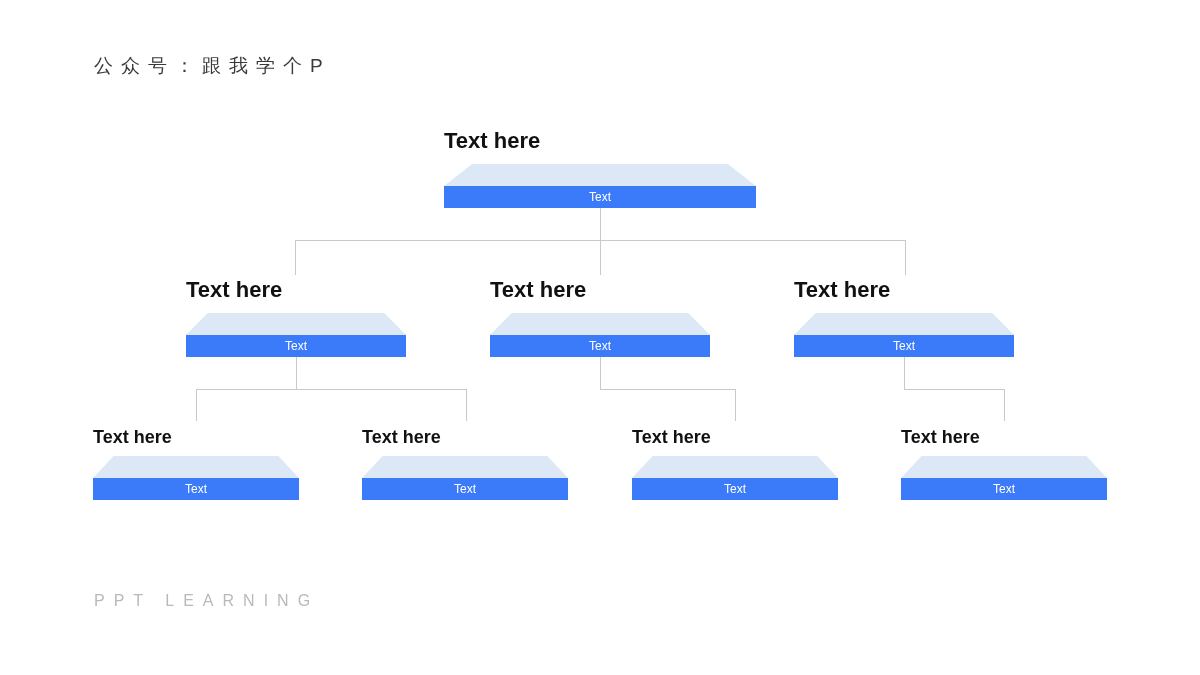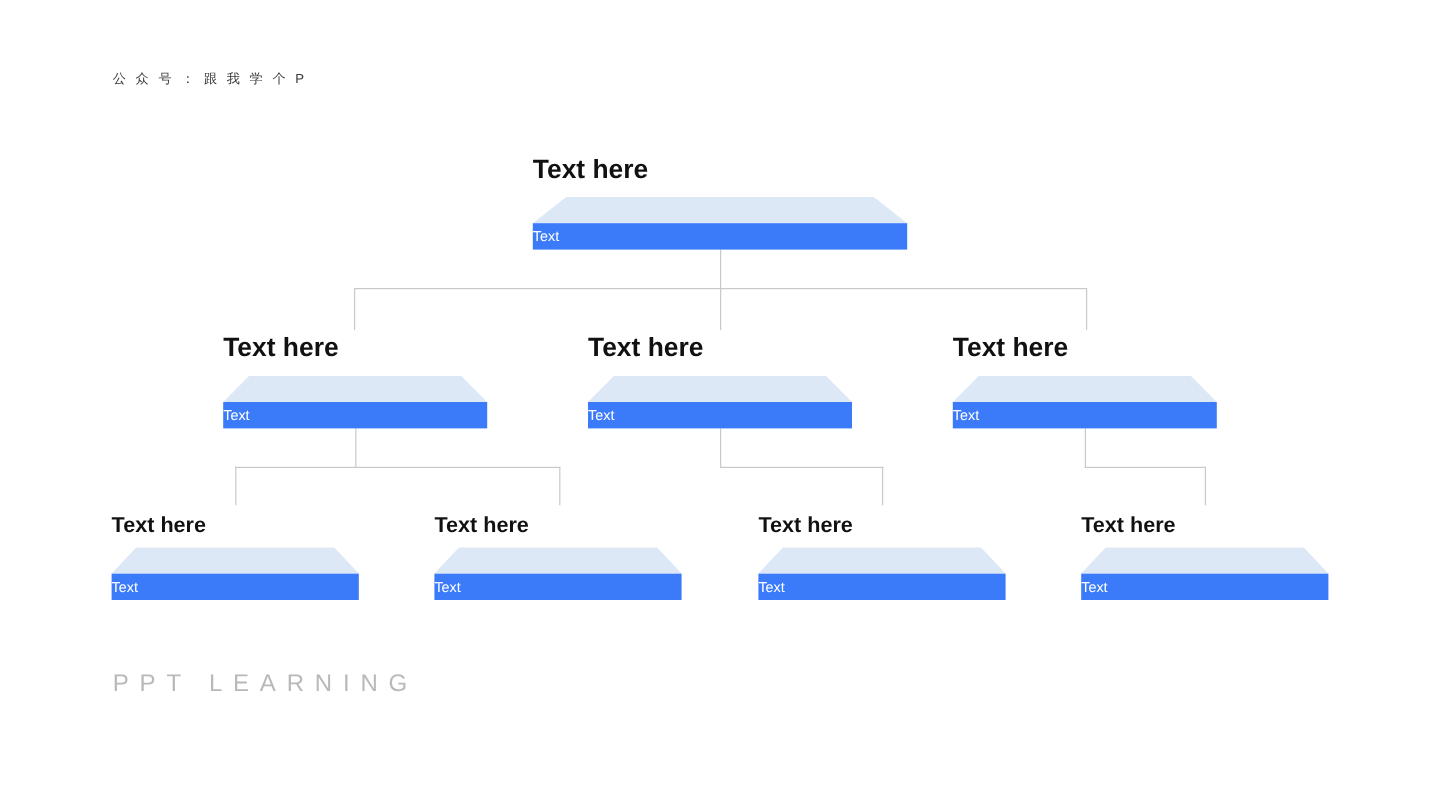--- a/index.html
+++ b/index.html
@@ -19,31 +19,31 @@
     width: 1200px;
     height: 675px;
     background: #ffffff;
   }
 
   
   .brand-header {
     position: absolute;
     left: 94px;
     top: 55px;
-    font-size: 11px;
+    font-size: 19px;
     letter-spacing: 8px;
     color: #3a3a3a;
     white-space: nowrap;
     line-height: 22px;
   }
   .brand-footer {
     position: absolute;
     left: 94px;
-    top: 559px;
-    font-size: 20px;
+    top: 590px;
+    font-size: 16px;
     letter-spacing: 9px;
     color: #b9b9b9;
     white-space: nowrap;
     line-height: 22px;
   }
 
   
   .conn {
     position: absolute;
     background: #c9c9c9;
@@ -76,21 +76,21 @@
     top: 0;
     width: 100%;
     background: #dde8f7;
   }
   .slab-bar {
     position: absolute;
     left: 0;
     width: 100%;
     background: #3b7bfa;
     color: #ffffff;
-    text-align: left;
+    text-align: center;
     font-size: 12px;
     line-height: 22px;
     height: 22px;
     white-space: nowrap;
   }
 
   
   .row1 .node-title { font-size: 22px; top: 0px; }
   .row1 .node-slab  { top: 34px; height: 44px; }
   .row1 .slab-top   { height: 22px; clip-path: polygon(9% 0%, 91% 0%, 100% 100%, 0% 100%); }

